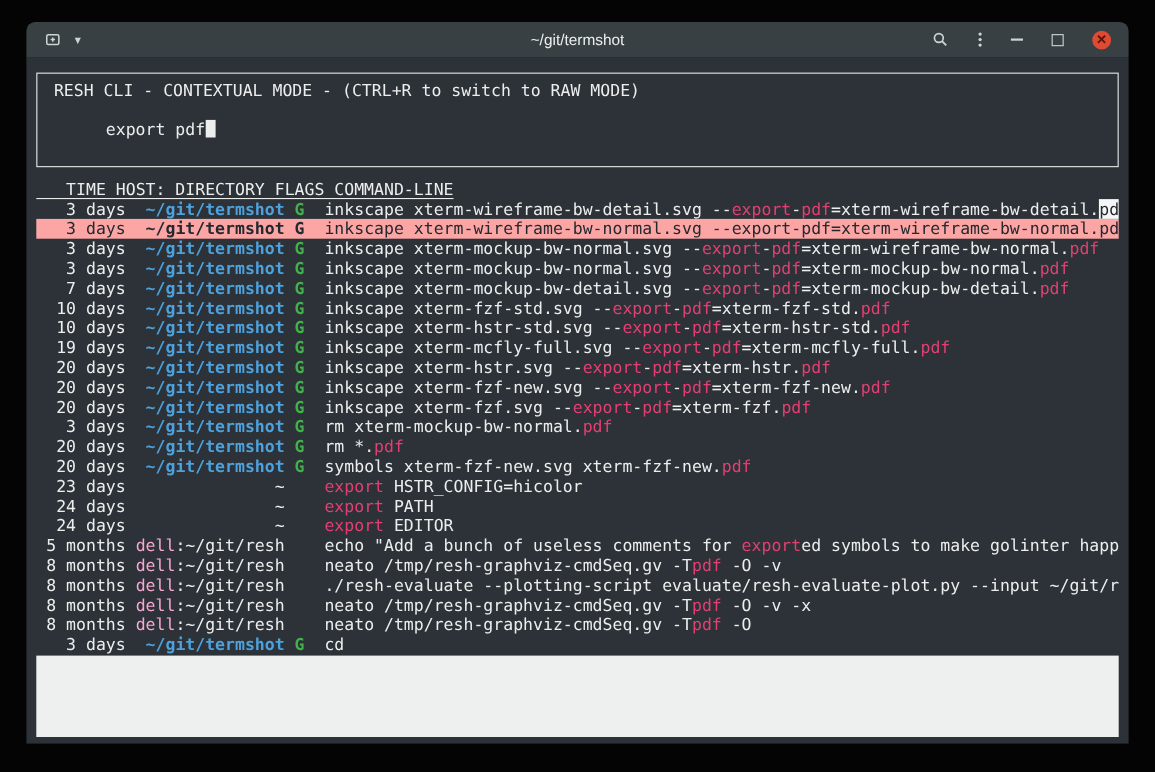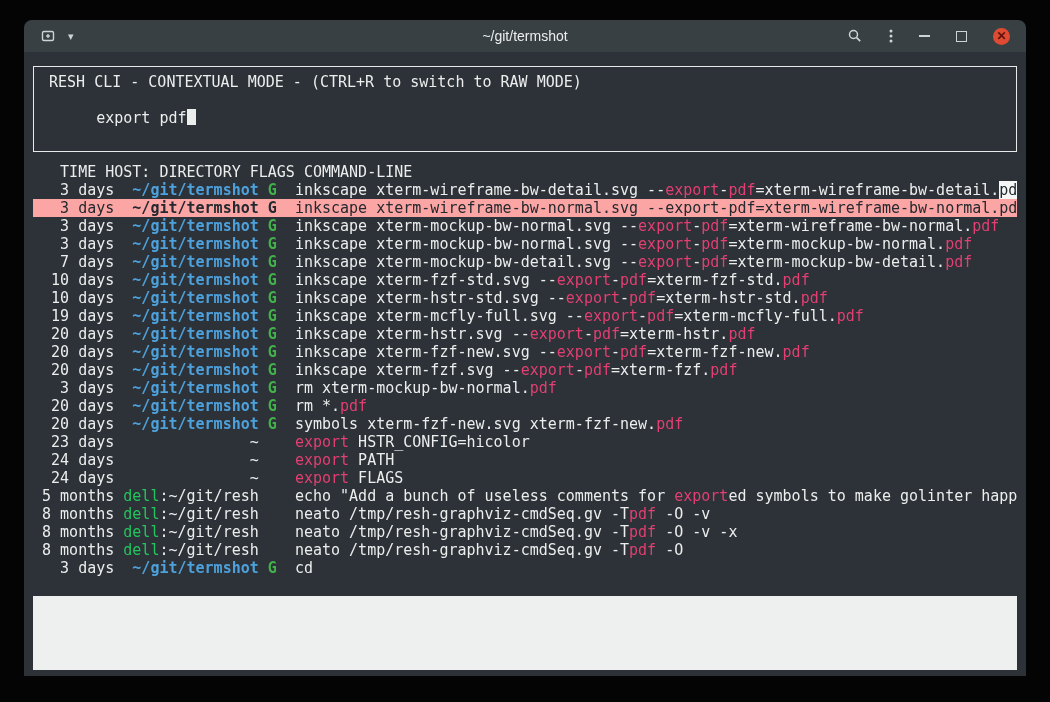--- a/index.html
+++ b/index.html
@@ -45,32 +45,32 @@
   }
   .box-label {
     position:absolute; top:-10px; left:8px; background:#2c3237; padding:0 7px;
     color:#eceded;
     margin-top:16px;
   }
   .cursor { display:inline-block; width:9px; height:16px; background:#eceded; vertical-align:-2px; }
 
   .header-line {
     margin-top:11px; white-space:pre;
-    text-underline-offset:3px;
+    text-decoration:underline; text-underline-offset:3px;
   }
 
   .hist-list { margin-top:0; }
   .hist-row { white-space:pre; height:18px; }
   .hist-row.selected { background:#fca5a5; }
   .hist-row.selected span { color:#23292e !important; background:transparent; }
 
   .seg-p { color:#eceded; }
   .seg-b { color:#4da1dc; font-weight:bold; }
   .seg-g { color:#43b14b; font-weight:bold; }
-  .seg-r { color:#22c55e; }
+  .seg-r { color:#f9a8d4; }
   .seg-m { color:#e33f72; font-weight:normal; }
   .seg-i { background:#f5f6f6; color:#23292e; }
 
   .status {
     margin-top:auto; background:#eef0f0; color:#15181b;
     white-space:pre; font-weight:bold; padding:1px 0;
   }
 
   svg { display:block; }
 </style>
@@ -146,23 +146,24 @@
         <div class="hist-row"><span class="seg-p">  10 days </span><span class="seg-p"> </span><span class="seg-b">~/git/termshot</span><span class="seg-p"> </span><span class="seg-g">G</span><span class="seg-p">  </span><span class="seg-p">inkscape xterm-hstr-std.svg --</span><span class="seg-m">export</span><span class="seg-p">-</span><span class="seg-m">pdf</span><span class="seg-p">=xterm-hstr-std.</span><span class="seg-m">pdf</span></div>
         <div class="hist-row"><span class="seg-p">  19 days </span><span class="seg-p"> </span><span class="seg-b">~/git/termshot</span><span class="seg-p"> </span><span class="seg-g">G</span><span class="seg-p">  </span><span class="seg-p">inkscape xterm-mcfly-full.svg --</span><span class="seg-m">export</span><span class="seg-p">-</span><span class="seg-m">pdf</span><span class="seg-p">=xterm-mcfly-full.</span><span class="seg-m">pdf</span></div>
         <div class="hist-row"><span class="seg-p">  20 days </span><span class="seg-p"> </span><span class="seg-b">~/git/termshot</span><span class="seg-p"> </span><span class="seg-g">G</span><span class="seg-p">  </span><span class="seg-p">inkscape xterm-hstr.svg --</span><span class="seg-m">export</span><span class="seg-p">-</span><span class="seg-m">pdf</span><span class="seg-p">=xterm-hstr.</span><span class="seg-m">pdf</span></div>
         <div class="hist-row"><span class="seg-p">  20 days </span><span class="seg-p"> </span><span class="seg-b">~/git/termshot</span><span class="seg-p"> </span><span class="seg-g">G</span><span class="seg-p">  </span><span class="seg-p">inkscape xterm-fzf-new.svg --</span><span class="seg-m">export</span><span class="seg-p">-</span><span class="seg-m">pdf</span><span class="seg-p">=xterm-fzf-new.</span><span class="seg-m">pdf</span></div>
         <div class="hist-row"><span class="seg-p">  20 days </span><span class="seg-p"> </span><span class="seg-b">~/git/termshot</span><span class="seg-p"> </span><span class="seg-g">G</span><span class="seg-p">  </span><span class="seg-p">inkscape xterm-fzf.svg --</span><span class="seg-m">export</span><span class="seg-p">-</span><span class="seg-m">pdf</span><span class="seg-p">=xterm-fzf.</span><span class="seg-m">pdf</span></div>
         <div class="hist-row"><span class="seg-p">   3 days </span><span class="seg-p"> </span><span class="seg-b">~/git/termshot</span><span class="seg-p"> </span><span class="seg-g">G</span><span class="seg-p">  </span><span class="seg-p">rm xterm-mockup-bw-normal.</span><span class="seg-m">pdf</span></div>
         <div class="hist-row"><span class="seg-p">  20 days </span><span class="seg-p"> </span><span class="seg-b">~/git/termshot</span><span class="seg-p"> </span><span class="seg-g">G</span><span class="seg-p">  </span><span class="seg-p">rm *.</span><span class="seg-m">pdf</span></div>
         <div class="hist-row"><span class="seg-p">  20 days </span><span class="seg-p"> </span><span class="seg-b">~/git/termshot</span><span class="seg-p"> </span><span class="seg-g">G</span><span class="seg-p">  </span><span class="seg-p">symbols xterm-fzf-new.svg xterm-fzf-new.</span><span class="seg-m">pdf</span></div>
         <div class="hist-row"><span class="seg-p">  23 days </span><span class="seg-p">              ~</span><span class="seg-p"> </span><span class="seg-p"> </span><span class="seg-p">  </span><span class="seg-m">export</span><span class="seg-p"> HSTR_CONFIG=hicolor</span></div>
         <div class="hist-row"><span class="seg-p">  24 days </span><span class="seg-p">              ~</span><span class="seg-p"> </span><span class="seg-p"> </span><span class="seg-p">  </span><span class="seg-m">export</span><span class="seg-p"> PATH</span></div>
-        <div class="hist-row"><span class="seg-p">  24 days </span><span class="seg-p">              ~</span><span class="seg-p"> </span><span class="seg-p"> </span><span class="seg-p">  </span><span class="seg-m">export</span><span class="seg-p"> FLAGS</span></div>
+        <div class="hist-row"><span class="seg-p">  24 days </span><span class="seg-p">              ~</span><span class="seg-p"> </span><span class="seg-p"> </span><span class="seg-p">  </span><span class="seg-m">export</span><span class="seg-p"> EDITOR</span></div>
         <div class="hist-row"><span class="seg-p"> 5 months </span><span class="seg-r">dell</span><span class="seg-p">:~/git/resh</span><span class="seg-p"> </span><span class="seg-p"> </span><span class="seg-p">  </span><span class="seg-p">echo "Add a bunch of useless comments for </span><span class="seg-m">export</span><span class="seg-p">ed symbols to make golinter happ</span></div>
         <div class="hist-row"><span class="seg-p"> 8 months </span><span class="seg-r">dell</span><span class="seg-p">:~/git/resh</span><span class="seg-p"> </span><span class="seg-p"> </span><span class="seg-p">  </span><span class="seg-p">neato /tmp/resh-graphviz-cmdSeq.gv -T</span><span class="seg-m">pdf</span><span class="seg-p"> -O -v</span></div>
+        <div class="hist-row"><span class="seg-p"> 8 months </span><span class="seg-r">dell</span><span class="seg-p">:~/git/resh</span><span class="seg-p"> </span><span class="seg-p"> </span><span class="seg-p">  </span><span class="seg-p">./resh-evaluate --plotting-script evaluate/resh-evaluate-plot.py --input ~/git/r</span></div>
         <div class="hist-row"><span class="seg-p"> 8 months </span><span class="seg-r">dell</span><span class="seg-p">:~/git/resh</span><span class="seg-p"> </span><span class="seg-p"> </span><span class="seg-p">  </span><span class="seg-p">neato /tmp/resh-graphviz-cmdSeq.gv -T</span><span class="seg-m">pdf</span><span class="seg-p"> -O -v -x</span></div>
         <div class="hist-row"><span class="seg-p"> 8 months </span><span class="seg-r">dell</span><span class="seg-p">:~/git/resh</span><span class="seg-p"> </span><span class="seg-p"> </span><span class="seg-p">  </span><span class="seg-p">neato /tmp/resh-graphviz-cmdSeq.gv -T</span><span class="seg-m">pdf</span><span class="seg-p"> -O</span></div>
         <div class="hist-row"><span class="seg-p">   3 days </span><span class="seg-p"> </span><span class="seg-b">~/git/termshot</span><span class="seg-p"> </span><span class="seg-g">G</span><span class="seg-p">  </span><span class="seg-p">cd</span></div>
       </div>
 
     <div class="status">
       
       
     </div>
 

